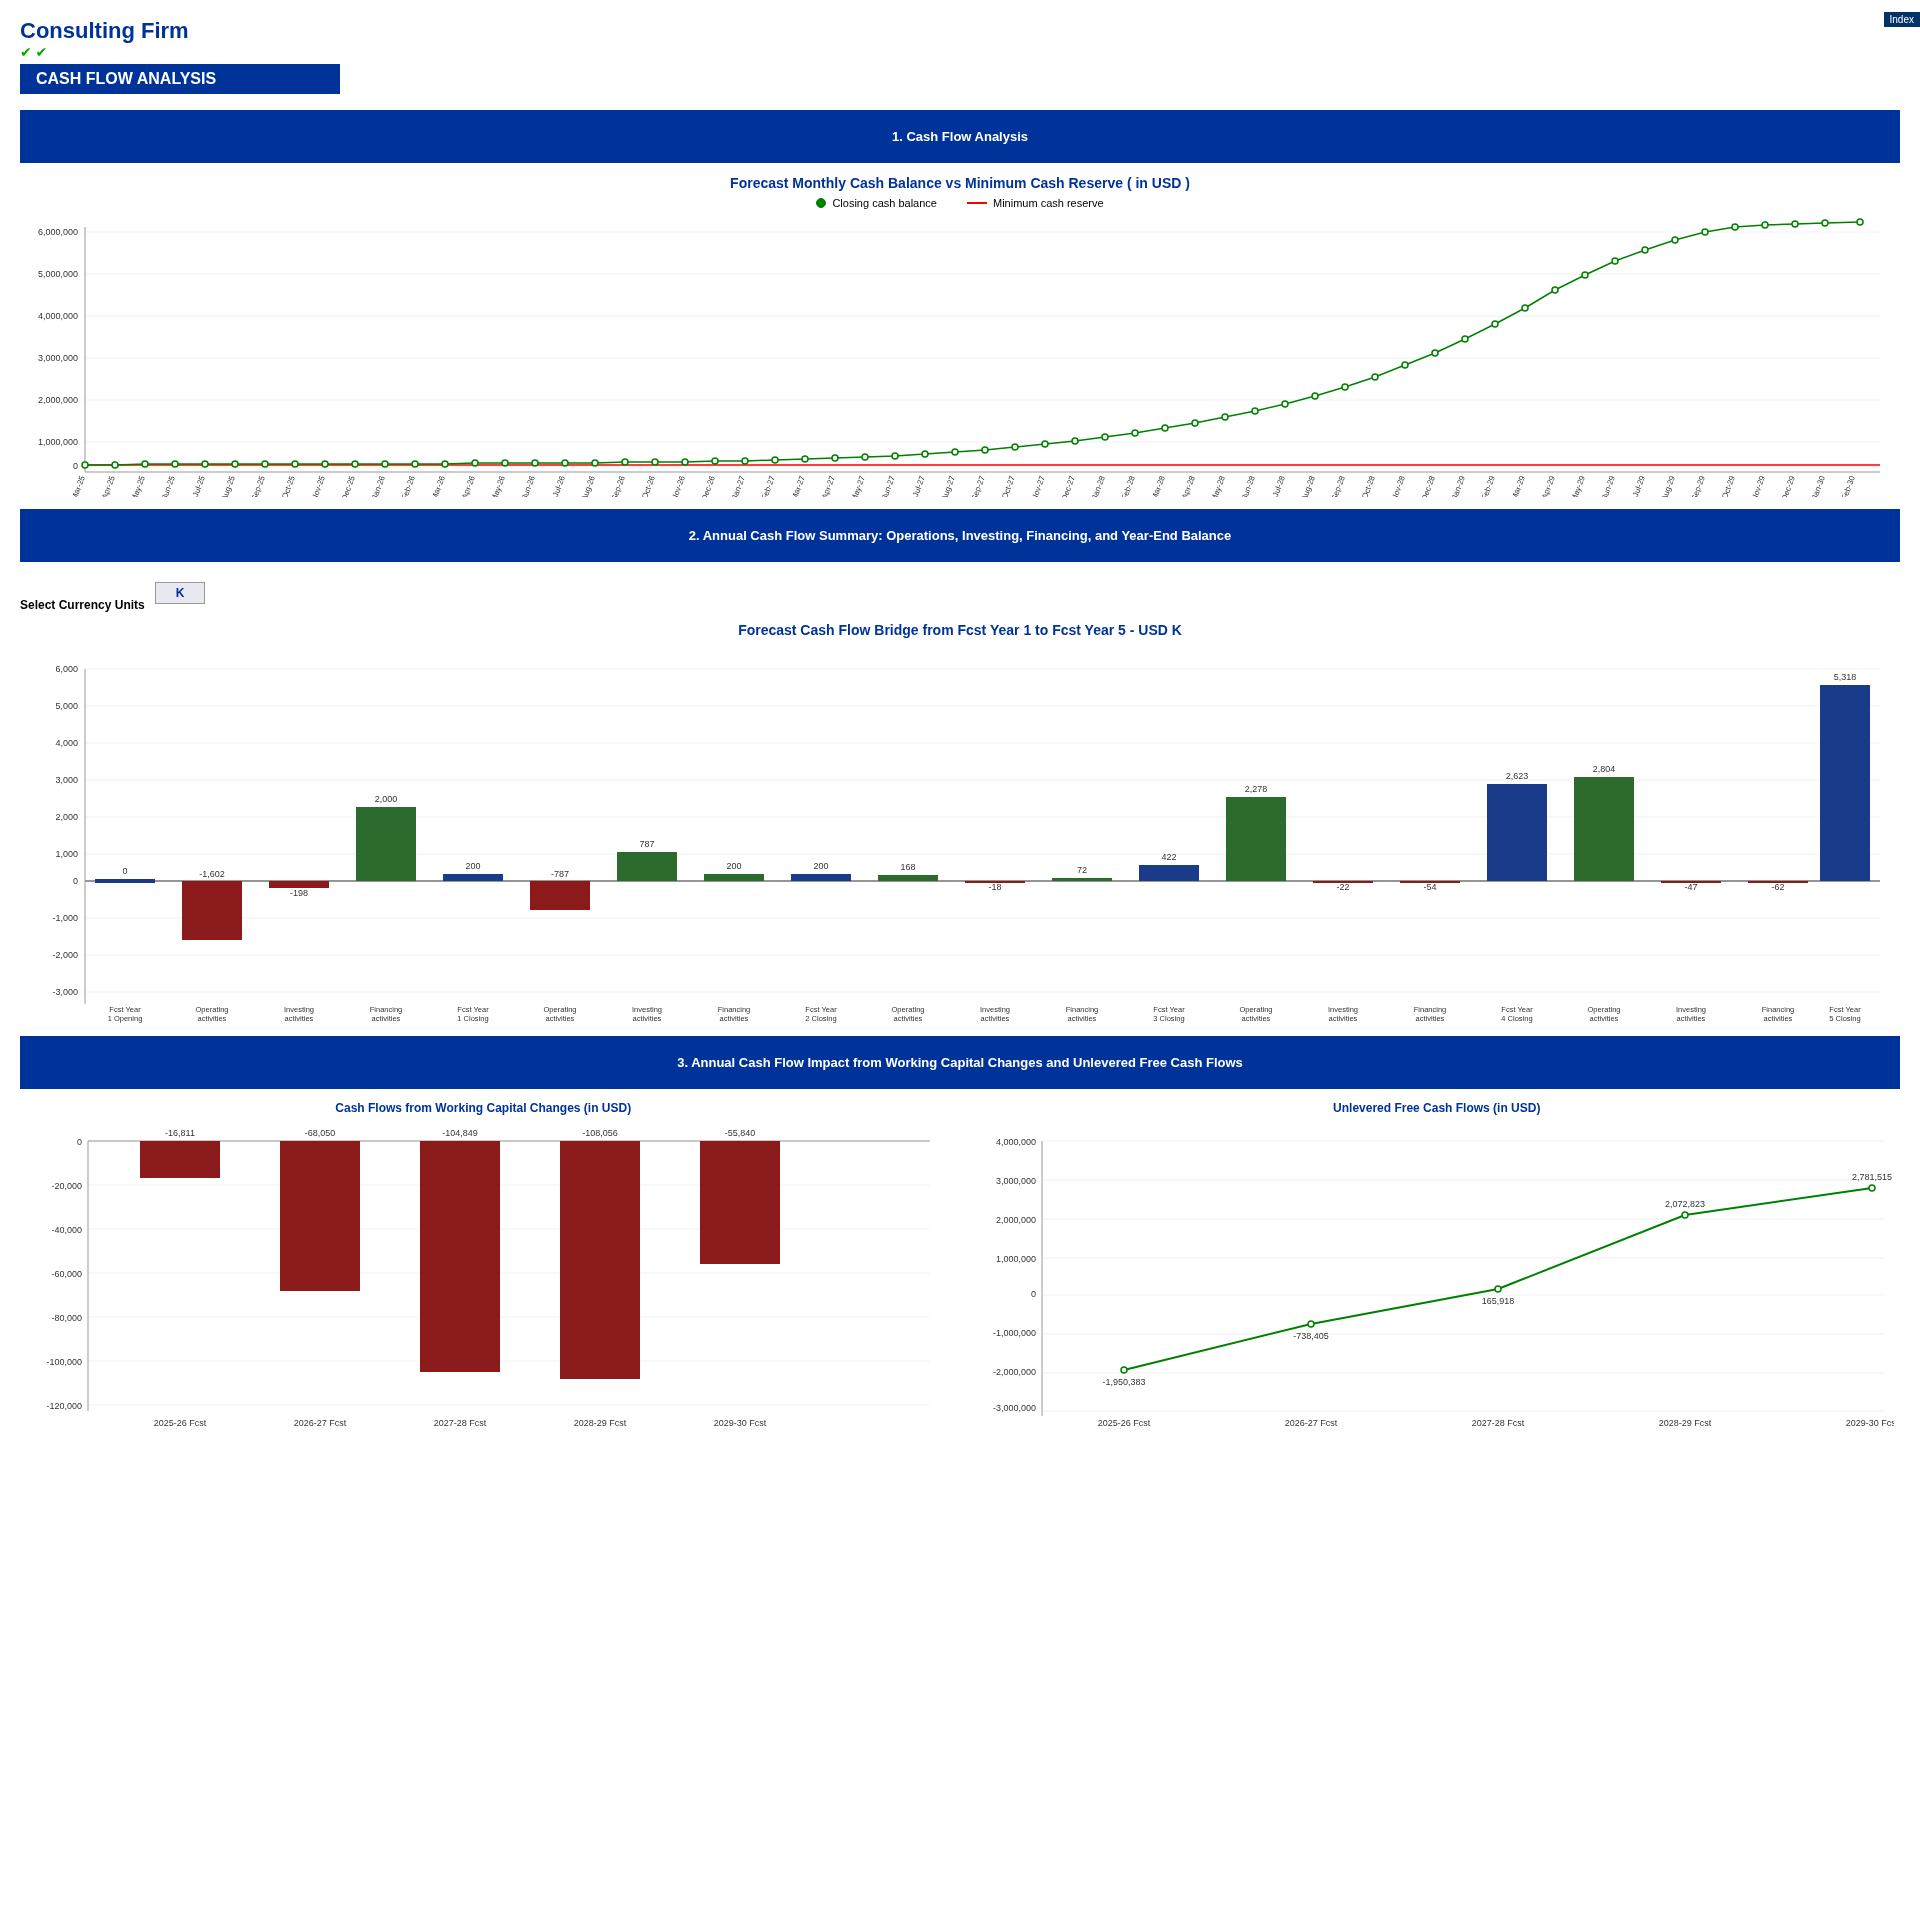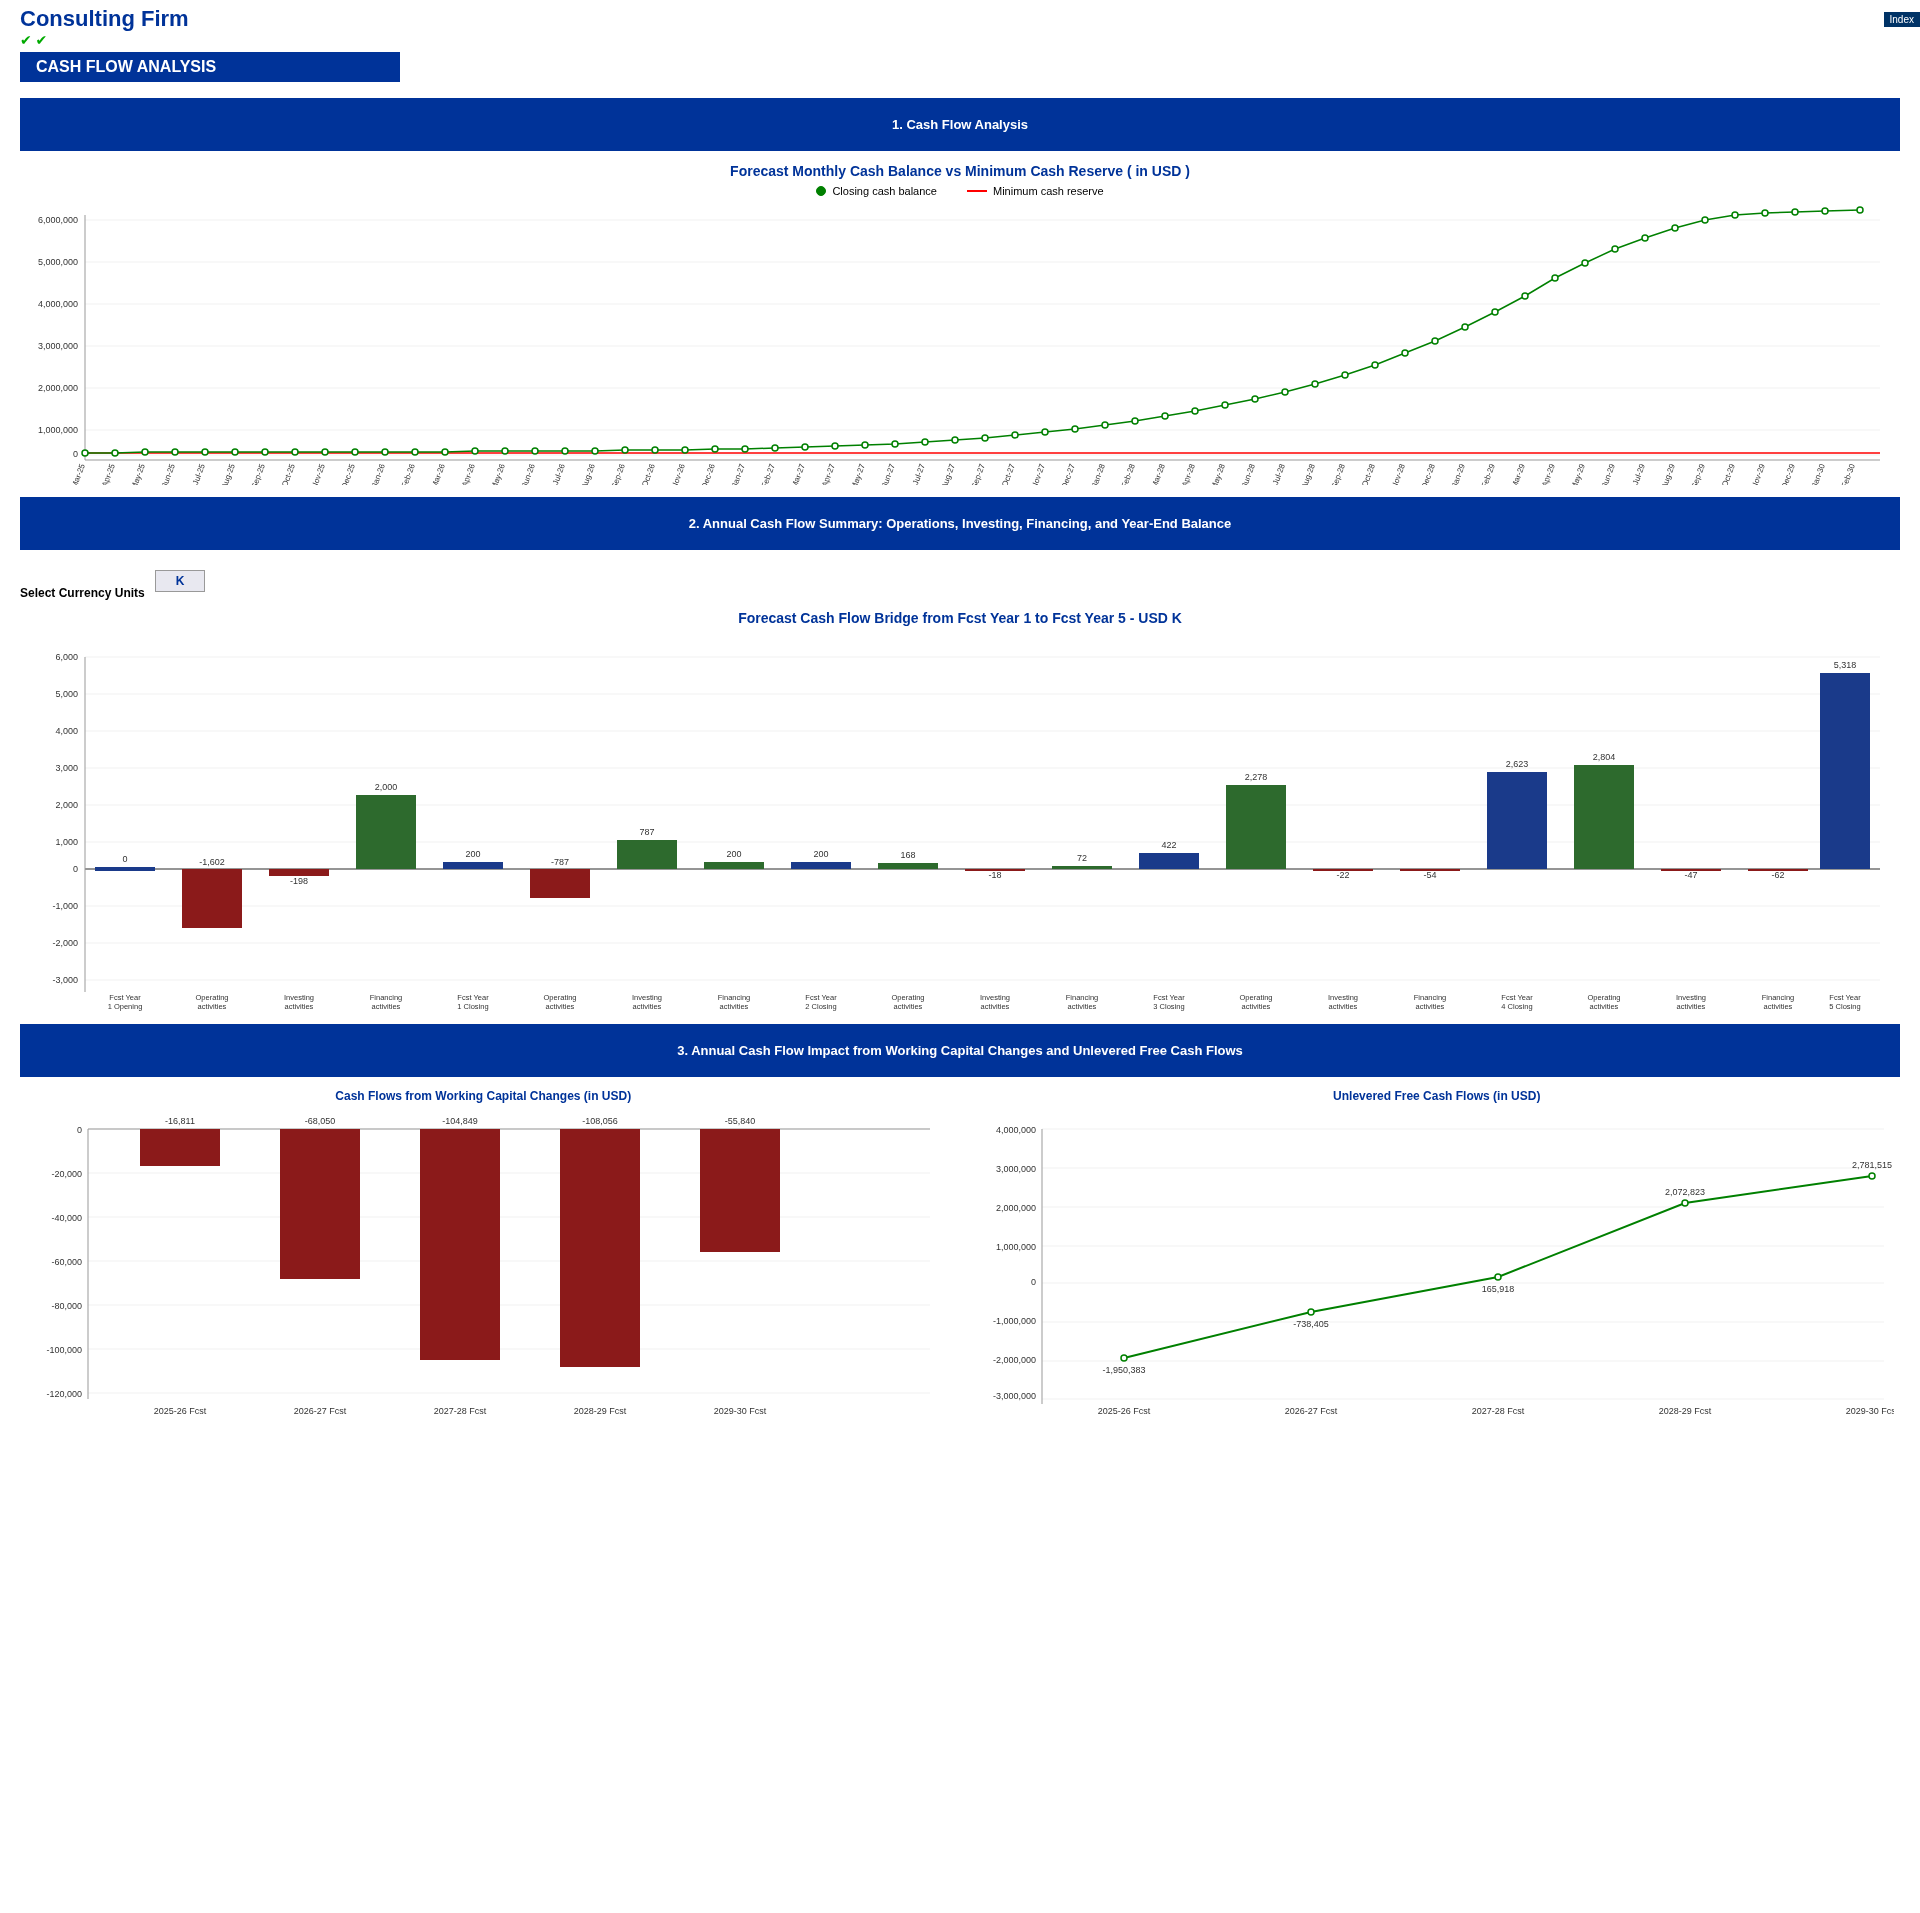--- a/index.html
+++ b/index.html
@@ -1,23 +1,23 @@
 <!DOCTYPE html>
 <html><head>
   <meta charset="utf-8">
   <style>
     * { margin: 0; padding: 0; box-sizing: border-box; }
     body { font-family: Arial, sans-serif; background: #fff; width: 1920px; min-height: 1913px; overflow-x: hidden; font-size: 11px; }
 
     .index-tab { background: #003366; color: #fff; font-size: 10px; padding: 2px 6px; display: inline-block; position: absolute; top: 12px; right: 0; }
 
-    .header { padding: 6px 20px 4px 20px; }
+    .header { padding: 18px 20px 4px 20px; }
     .firm-name { color: #003399; font-size: 22px; font-weight: bold; }
     .checkmarks { color: #00aa00; font-size: 14px; }
-    .cash-flow-banner { background: #003399; color: #fff; font-size: 16px; font-weight: bold; padding: 6px 16px; display: inline-block; margin: 4px 0 0 0; width: 380px; }
+    .cash-flow-banner { background: #003399; color: #fff; font-size: 16px; font-weight: bold; padding: 6px 16px; display: inline-block; margin: 4px 0 0 0; width: 320px; }
 
     .section { margin: 12px 20px; }
     .section-header { background: #003399; color: #fff; font-size: 13px; font-weight: bold; text-align: center; padding: 19px; margin-bottom: 12px; }
 
     .chart-title { color: #003399; font-size: 14px; font-weight: bold; text-align: center; margin-bottom: 6px; }
 
     
     .legend { display: flex; gap: 30px; justify-content: center; margin-bottom: 8px; }
     .legend-item { display: flex; align-items: center; gap: 6px; font-size: 11px; }
     .legend-dot-green { width: 10px; height: 10px; border-radius: 50%; background: green; border: 1px solid green; }

